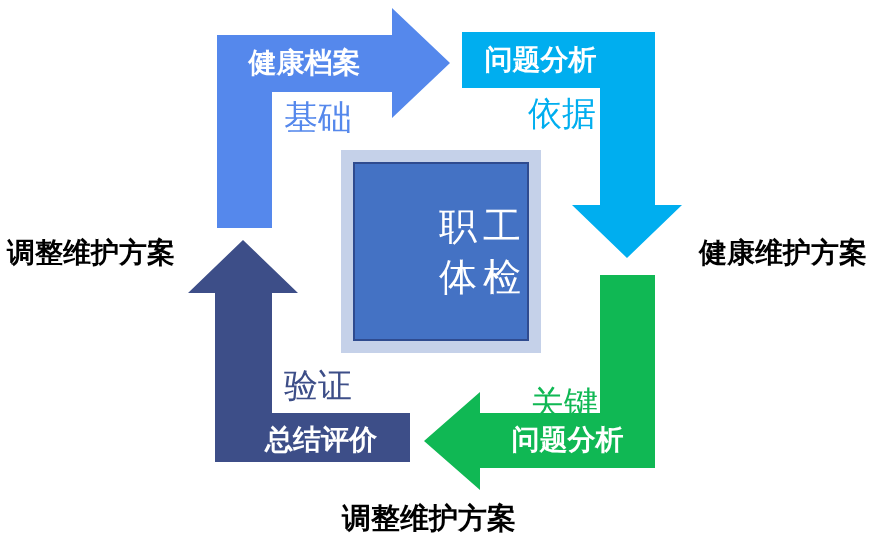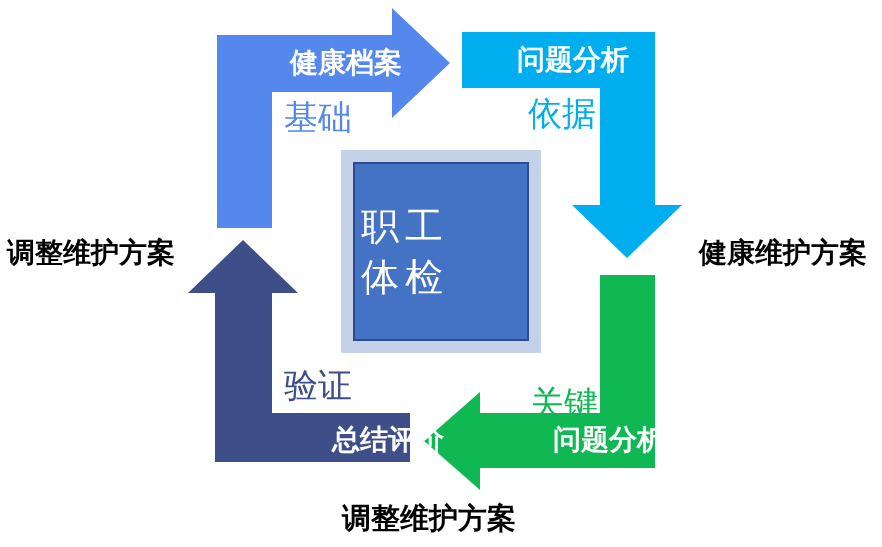--- a/index.html
+++ b/index.html
@@ -11,29 +11,29 @@
   #arrow-layer { position:absolute; left:0; top:0; width:882px; height:547px; }
 
   
   .center-frame {
     position:absolute; left:341px; top:150px; width:200px; height:203px;
     background:#C5D1E9;
   }
   .center-box {
     position:absolute; left:12px; top:12px; right:12px; bottom:12px;
     background:#4472C4; border:2px solid #2F4B8F;
-    display:flex; flex-direction:column; align-items:flex-start; justify-content:center;
+    display:flex; flex-direction:column; align-items:flex-end; justify-content:center;
     color:#ffffff; font-size:38px; line-height:1.32; letter-spacing:6px;
     text-indent:6px; 
   }
 
   
   .arrow-label {
     position:absolute; color:#ffffff; font-weight:bold; font-size:28px;
-    text-align:right; line-height:1; white-space:nowrap;margin-left:10px;
+    text-align:center; line-height:1; white-space:nowrap;
   }
   #lbl-health   { left:217px; top:49px;  width:175px; }
   #lbl-problem  { left:462px; top:46px;  width:157px; }
   #lbl-tracking { left:480px; top:426px; width:175px; }
   #lbl-summary  { left:208px; top:426px; width:226px; }
 
   
   .tag-label {
     position:absolute; font-size:34px; line-height:1; white-space:nowrap;
   }

